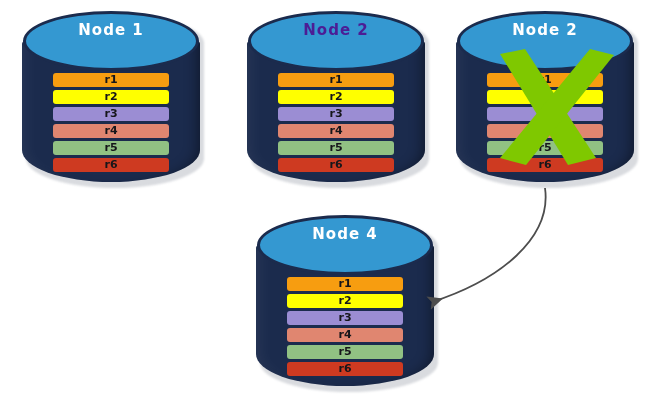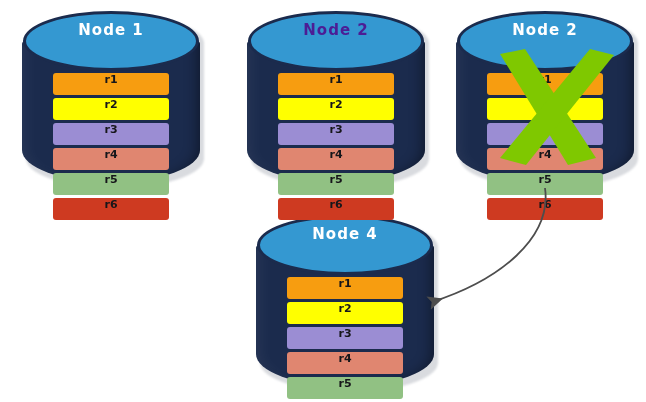--- a/index.html
+++ b/index.html
@@ -80,21 +80,21 @@
 
   
   .records {
     position: absolute;
     left: 31px;
     top: 65px;
     width: 116px;
     z-index: 3;
   }
   .rec {
-    height: 22px;
+    height: 14px;
     margin-bottom: 3px;
     border-radius: 3px;
     text-align: center;
     font-size: 11px;
     font-weight: bold;
     line-height: 14px;
     color: #16161a;
   }
   .rec:last-child { margin-bottom: 4px; }
 

